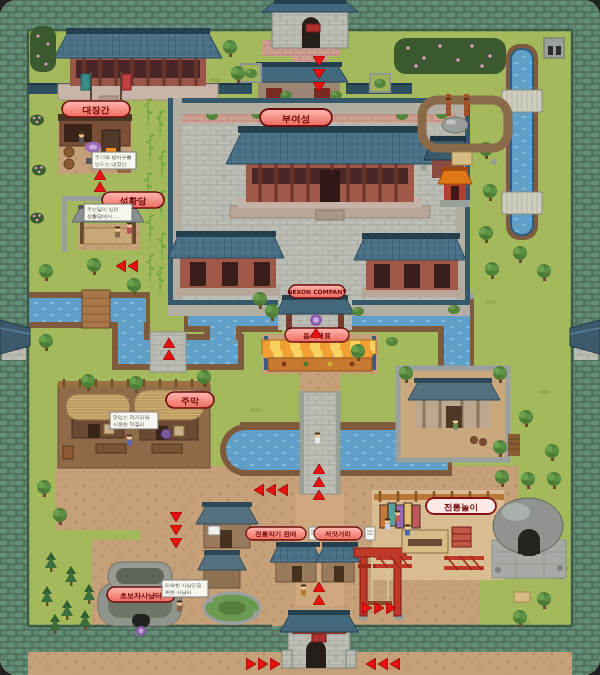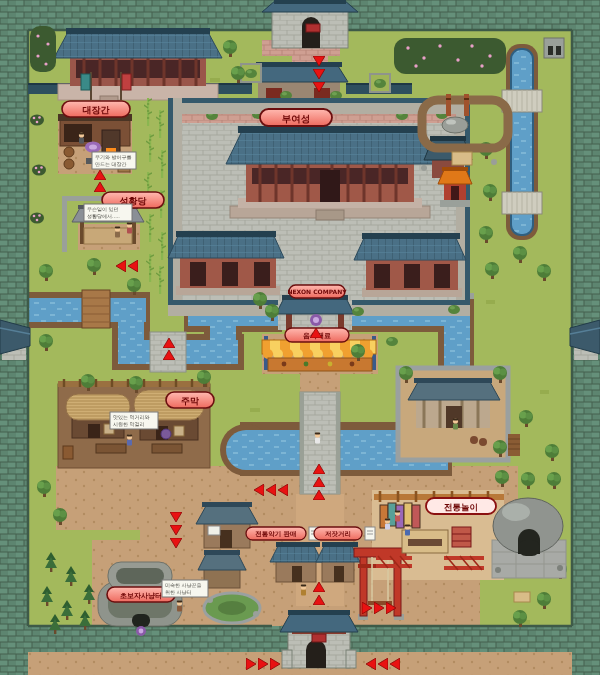--- a/index.html
+++ b/index.html
@@ -1,17 +1,17 @@
 <!DOCTYPE html>
 <html><head>
 <meta charset="utf-8">
 <style>
   html,body{margin:0;padding:0;background:#222;}
   #stage{position:relative;width:600px;height:675px;overflow:hidden;
-         font-family:"DejaVu Sans",sans-serif;}
+         font-family:"DejaVu Sans",sans-serif;border-radius:17px;}
   svg{display:block;}
   .pill-text{font-weight:bold;fill:#6e0606;text-anchor:middle;}
   .sign-text{fill:#4a4a44;font-size:5px;}
 </style>
 </head>
 <body>
 
 <div id="stage">
 <svg width="600" height="675" viewBox="0 0 600 675" xmlns="http://www.w3.org/2000/svg">
 <defs>

